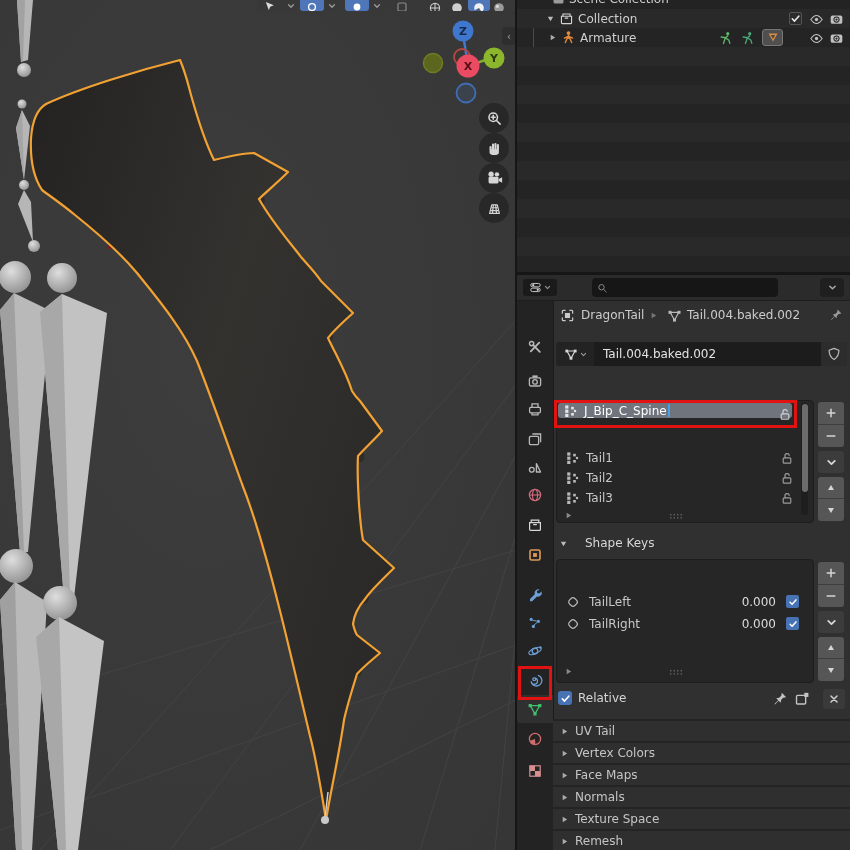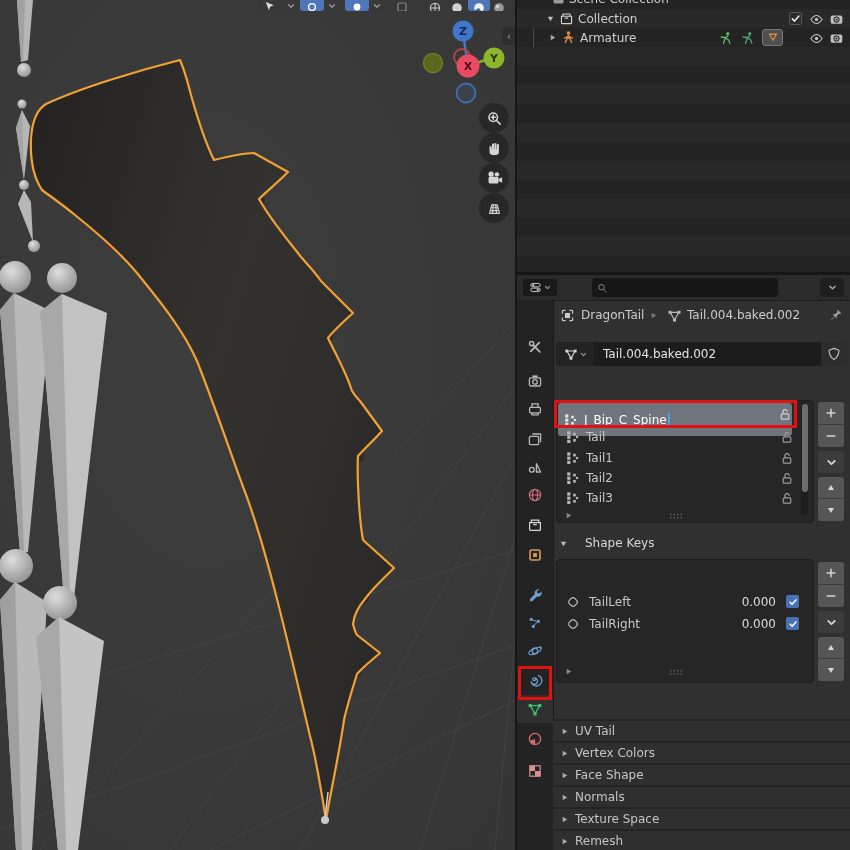--- a/index.html
+++ b/index.html
@@ -662,37 +662,28 @@
       </div>
       <div class="abs" style="left:265px;top:0;width:26px;height:24px;background:#2c2c2c;border-radius:0 3px 3px 0;display:flex;align-items:center;justify-content:center">
         <svg class="ic" width="14" height="14">
             <use href="#i-shield" color="#bbbbbb"></use>
           </svg>
       </div>
     </div>
 
     <div class="abs lstwell" style="left:39px;top:125px;width:256px;height:121px"></div>
 
-    <div class="vrow" style="left:41px;top:128px;width:234px;height:33px;background:#70757d;border-radius:3px">
+    <div class="vrow" style="left:41px;top:128px;width:234px;height:15px;background:#70757d;border-radius:3px">
       <svg class="ic" width="14" height="14" style="margin-left:5px">
           <use href="#i-vg" color="#e6e6e6"></use>
         </svg>
       <span style="margin-left:7px;color:#ffffff">J_Bip_C_Spine</span>
       <span class="cursorbar"></span>
       <svg class="ic abs" style="left:220px;top:4px" width="14" height="14">
           <use href="#i-lock" color="#cfcfcf"></use>
-        </svg>
-    </div>
-    <div class="vrow" style="left:41px;top:152px;width:234px;height:20px">
-      <svg class="ic" width="14" height="14" style="margin-left:7px">
-          <use href="#i-vg" color="#b9b9b9"></use>
-        </svg>
-      <span style="margin-left:7px">Tail</span>
-      <svg class="ic abs" style="left:222px;top:3px" width="14" height="14">
-          <use href="#i-lock" color="#9a9a9a"></use>
         </svg>
     </div>
     <div class="vrow" style="left:41px;top:173px;width:234px;height:20px">
       <svg class="ic" width="14" height="14" style="margin-left:7px">
           <use href="#i-vg" color="#b9b9b9"></use>
         </svg>
       <span style="margin-left:7px">Tail1</span>
       <svg class="ic abs" style="left:222px;top:3px" width="14" height="14">
           <use href="#i-lock" color="#9a9a9a"></use>
         </svg>
@@ -810,39 +801,58 @@
         <svg class="ic" width="10" height="10">
           <use href="#i-trid" transform="rotate(180 5 5)"></use>
         </svg>
       </div>
     <div class="sbtn" style="top:384px;height:22px;border-radius:0 0 3px 3px">
         <svg class="ic" width="10" height="10">
           <use href="#i-trid"></use>
         </svg>
       </div>
 
+    <div class="abs" style="left:36px;top:412px;width:297px;height:24px">
+      <div class="abs" style="left:5px;top:4px;width:14px;height:14px;background:#4772b3;border-radius:3px;display:flex;align-items:center;justify-content:center">
+          <svg class="ic" width="11" height="11">
+            <use href="#i-check" color="#ffffff"></use>
+          </svg>
+        </div>
+      <span class="abs" style="left:25px;top:4px;color:#d5d5d5">Relative</span>
+      <svg class="ic abs" style="left:219px;top:4px" width="16" height="16">
+          <use href="#i-pin" color="#c4c4c4"></use>
+        </svg>
+      <svg class="ic abs" style="left:241px;top:4px" width="16" height="16">
+          <use href="#i-maskc" color="#c4c4c4"></use>
+        </svg>
+      <div class="abs" style="left:270px;top:2px;width:22px;height:20px;background:#3a3a3a;border-radius:3px;display:flex;align-items:center;justify-content:center">
+          <svg class="ic" width="12" height="12">
+            <use href="#i-x" color="#d0d0d0"></use>
+          </svg>
+        </div>
+    </div>
 
     <div class="abs" style="left:36px;top:444px;width:297px;height:131px;background:#242424"></div>
     <div class="cpanel" style="top:446px">
         <svg class="ic" width="9" height="9" style="margin-left:7px">
           <use href="#i-trir" color="#aaa"></use>
         </svg>
         <span class="lbl">UV Tail</span>
       </div>
     <div class="cpanel" style="top:468px">
         <svg class="ic" width="9" height="9" style="margin-left:7px">
           <use href="#i-trir" color="#aaa"></use>
         </svg>
         <span class="lbl">Vertex Colors</span>
       </div>
     <div class="cpanel" style="top:490px">
         <svg class="ic" width="9" height="9" style="margin-left:7px">
           <use href="#i-trir" color="#aaa"></use>
         </svg>
-        <span class="lbl">Face Shape</span>
+        <span class="lbl">Face Maps</span>
       </div>
     <div class="cpanel" style="top:512px">
         <svg class="ic" width="9" height="9" style="margin-left:7px">
           <use href="#i-trir" color="#aaa"></use>
         </svg>
         <span class="lbl">Normals</span>
       </div>
     <div class="cpanel" style="top:534px">
         <svg class="ic" width="9" height="9" style="margin-left:7px">
           <use href="#i-trir" color="#aaa"></use>

